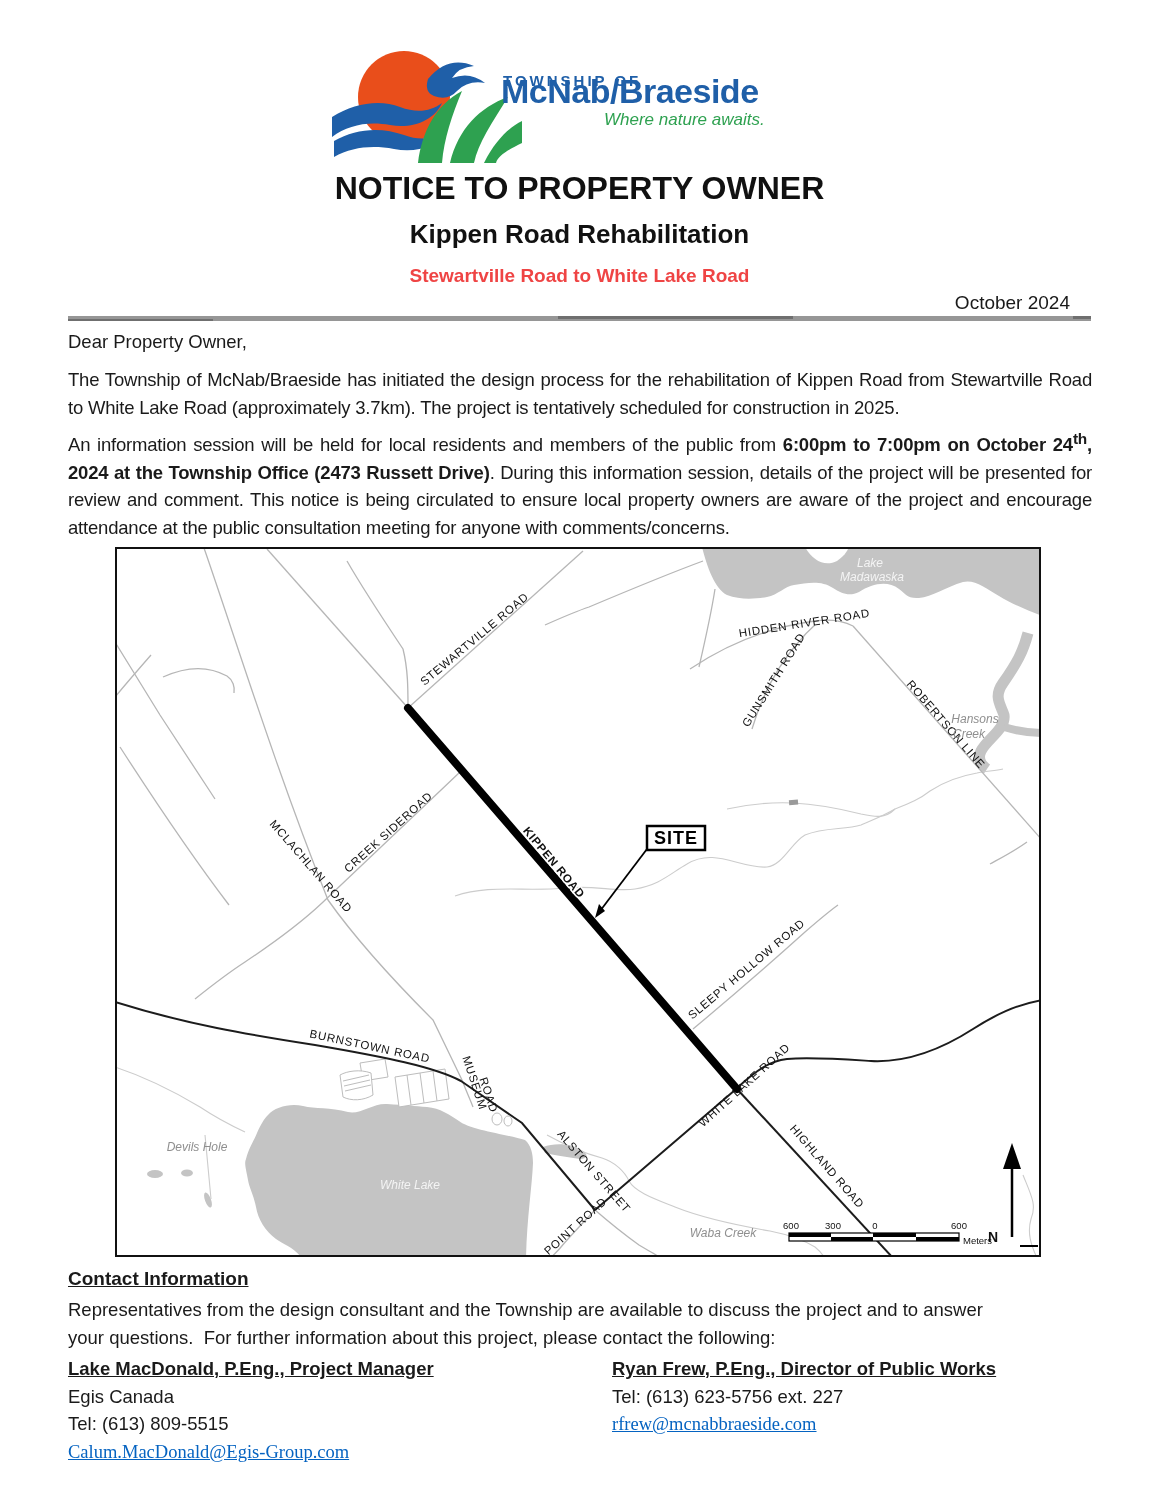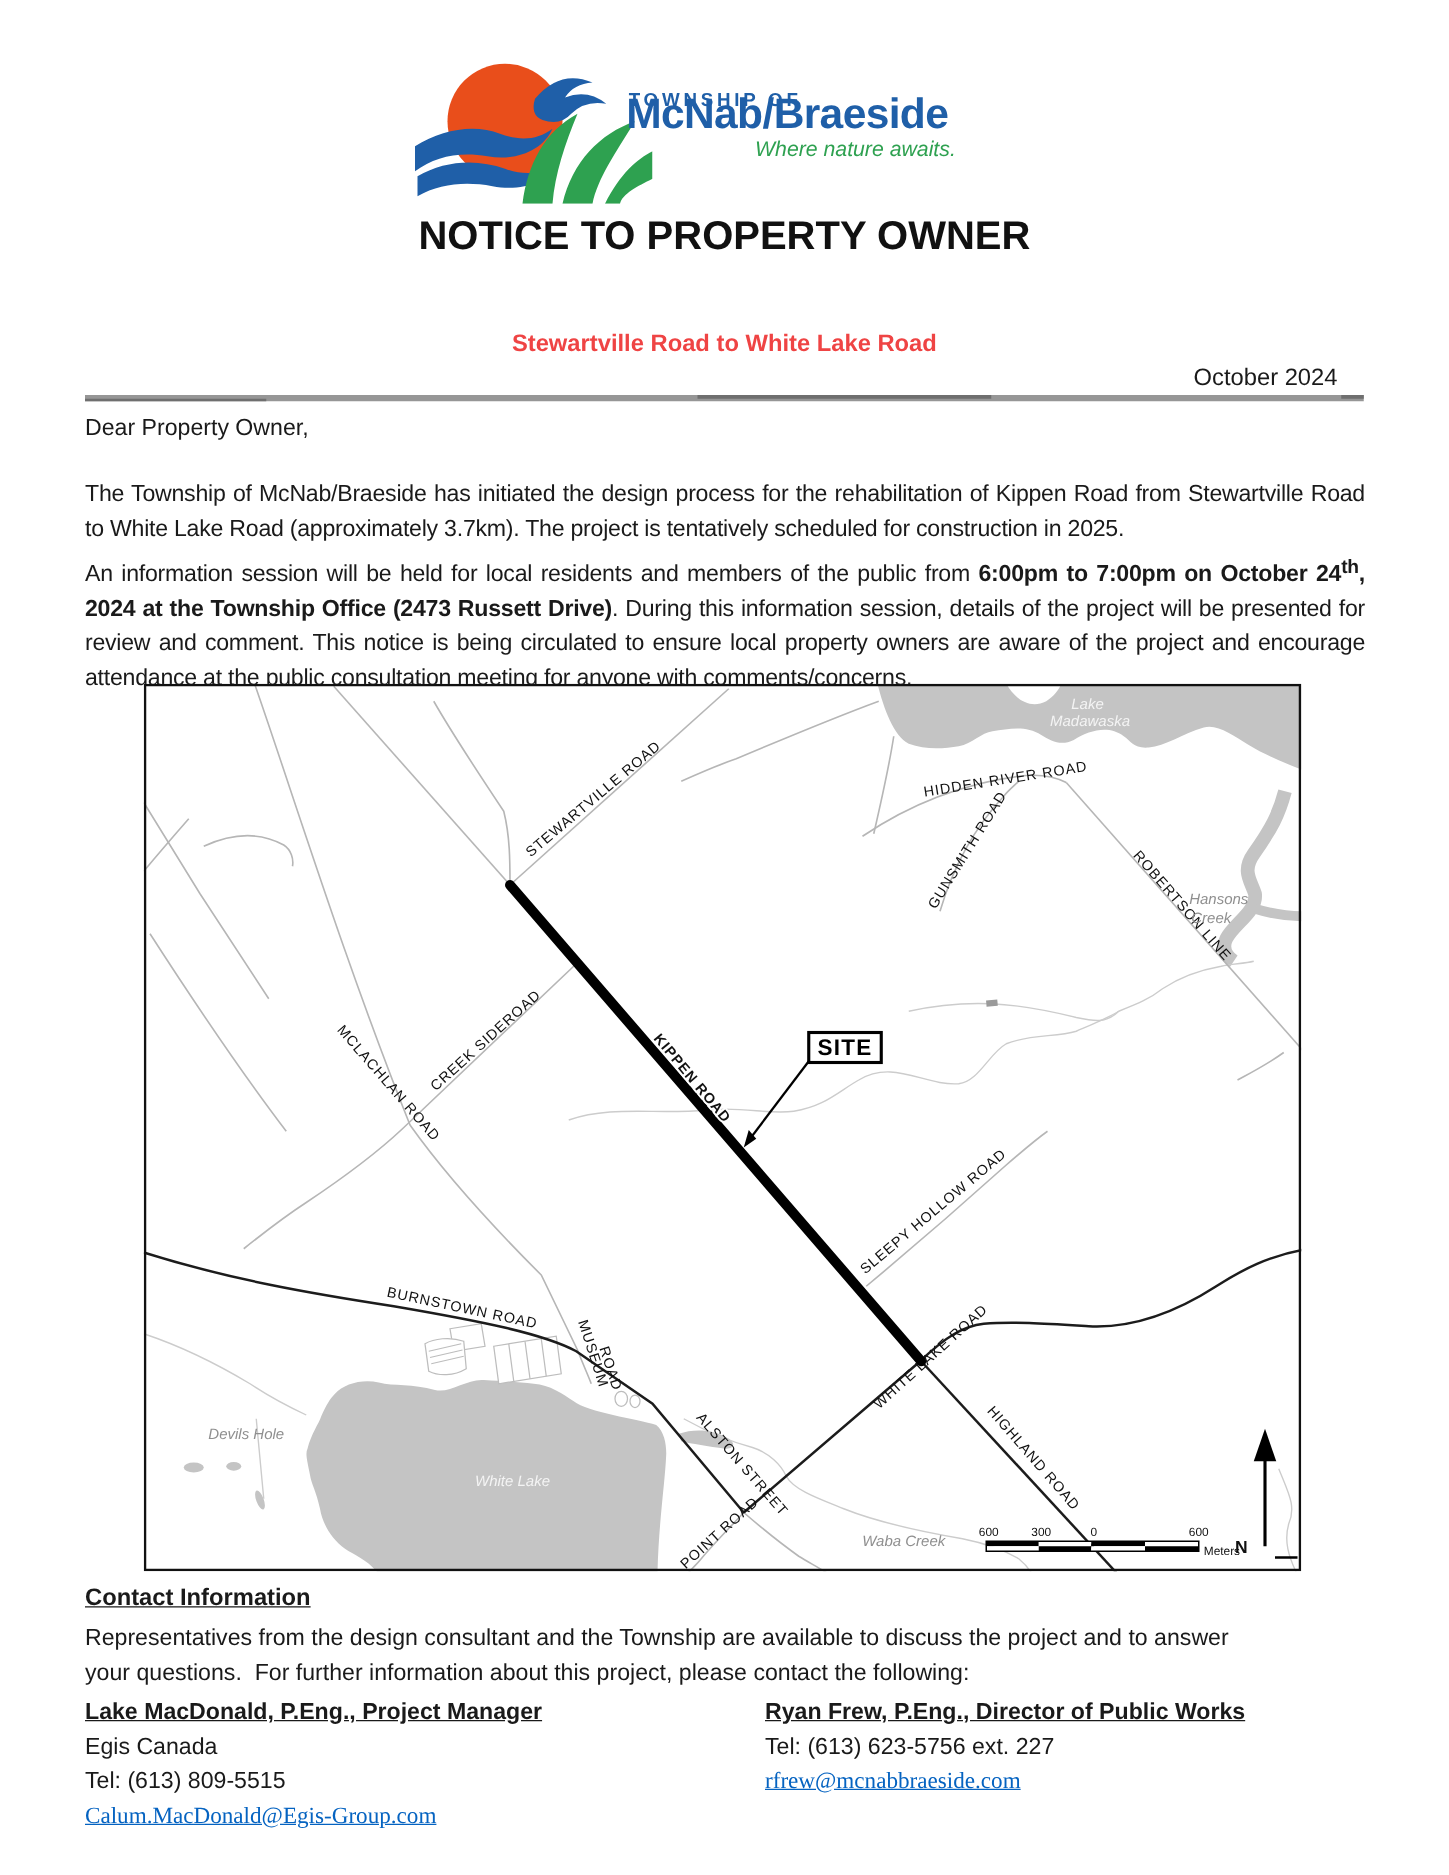--- a/index.html
+++ b/index.html
@@ -12,21 +12,21 @@
   .logo-tagline{left:604px;top:110px;font-size:17px;font-style:italic;color:#2ea150;}
   
   .h-notice{left:0;top:170px;width:1159px;text-align:center;font-size:32px;font-weight:bold;color:#111;}
   .h-project{left:0;top:219px;width:1159px;text-align:center;font-size:26px;font-weight:bold;color:#111;}
   .h-sub{left:0;top:265px;width:1159px;text-align:center;font-size:19px;font-weight:bold;color:#ef4444;}
   .date{left:68px;top:292px;width:1002px;text-align:right;font-size:19px;}
   .rule{left:68px;top:316px;width:1023px;height:5px;background:#969696;}
   .rule-seg{position:absolute;background:#6f6f6f;height:2.5px;}
   .salutation{left:68px;top:331px;font-size:18.5px;}
   .para{left:68px;top:0;width:1024px;font-size:18.5px;line-height:27.5px;
-        text-align:justify;letter-spacing:-0.2px;margin-top:15px;}
+        text-align:justify;letter-spacing:-0.2px;}
   .p1{top:366px;}
   .p2{top:425px;}
   
   #map{left:115px;top:547px;width:926px;height:710px;}
   .road-label{font-size:11.5px;fill:#111;letter-spacing:0.8px;}
   .halo{stroke:#fff;stroke-width:3px;paint-order:stroke;font-weight:bold;}
   .wlabel{font-size:12px;font-style:italic;}
   .wlabel.light{fill:#f4f4f4;}
   .wlabel.gray{fill:#8f8f8f;}
   .site-text{font-size:18px;font-weight:bold;letter-spacing:1px;fill:#000;}
@@ -53,20 +53,21 @@
     <path d="M2,96 C24,83 50,82 72,90 C88,96 102,94 114,86 C106,102 84,108 62,104 C40,100 20,102 2,112 Z" fill="#1f5fa8"></path>
     <path d="M86,118 C90,86 104,60 130,46 C120,70 112,94 110,118 Z" fill="#2ea150"></path>
     <path d="M118,118 C126,84 148,62 176,52 C160,78 146,98 142,118 Z" fill="#2ea150"></path>
     <path d="M152,118 C164,94 178,82 190,76 L190,98 C178,104 166,110 164,118 Z" fill="#2ea150"></path>
   </svg>
   <div class="abs logo-township">TOWNSHIP OF</div>
   <div class="abs logo-name">McNab/Braeside</div>
   <div class="abs logo-tagline">Where nature awaits.</div>
 
   <div class="abs h-notice">NOTICE TO PROPERTY OWNER</div>
+  <div class="abs h-project">Kippen Road Rehabilitation</div>
   <div class="abs h-sub">Stewartville Road to White Lake Road</div>
   <div class="abs date">October 2024</div>
   <div class="abs rule">
     <span class="rule-seg" style="left:0;bottom:0;width:145px;"></span>
     <span class="rule-seg" style="left:490px;top:0;width:235px;"></span>
     <span class="rule-seg" style="left:1005px;top:0;width:18px;"></span>
   </div>
 
   <div class="abs salutation">Dear Property Owner,</div>
   <div class="abs para p1">The Township of McNab/Braeside has initiated the design process for the rehabilitation of Kippen Road from Stewartville Road to White Lake Road (approximately 3.7km). The project is tentatively scheduled for construction in 2025.</div>

